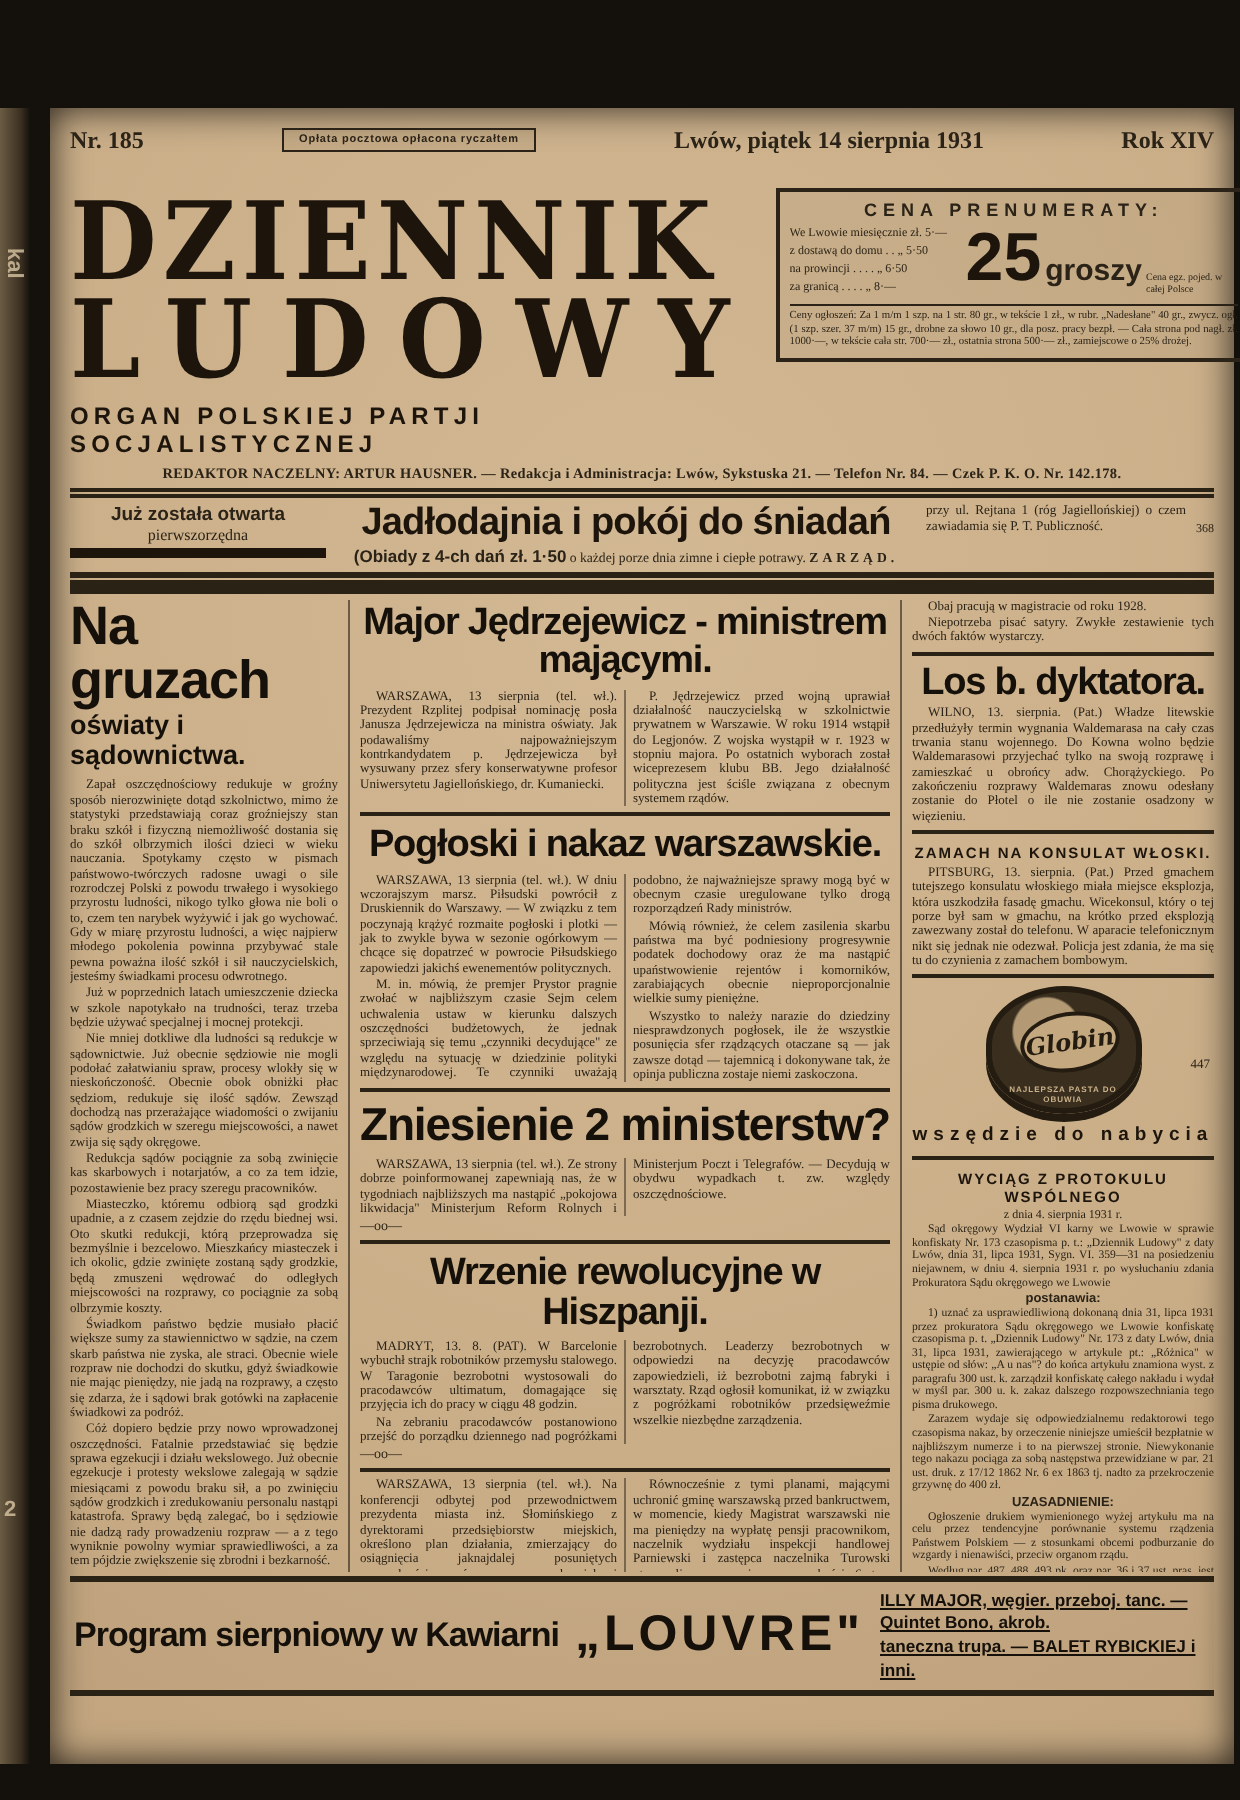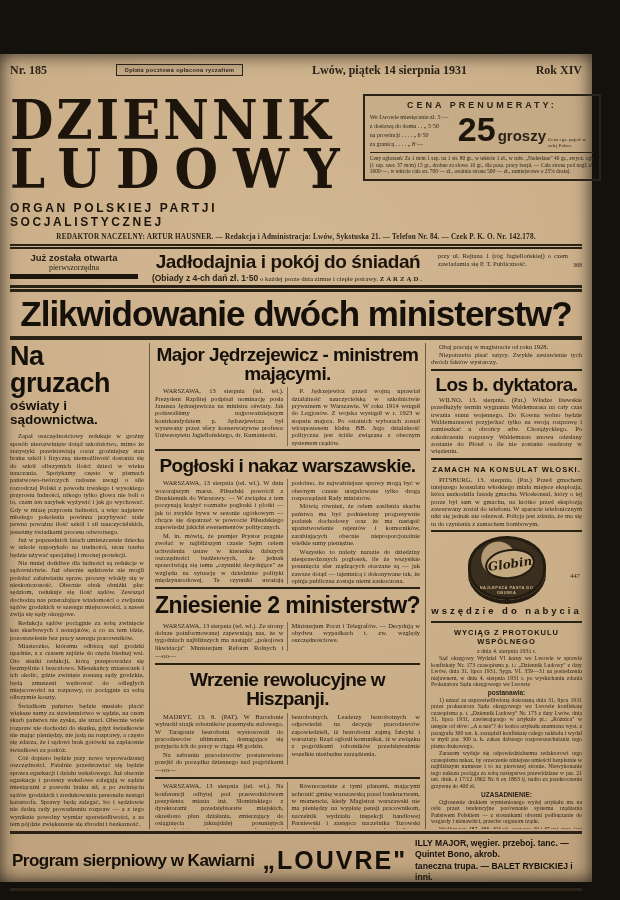--- a/index.html
+++ b/index.html
@@ -11,21 +11,21 @@
   *{box-sizing:border-box;margin:0;padding:0;}
   html,body{width:620px;height:900px;}
   body{background:#14110d;font-family:"Liberation Serif",serif;color:var(--ink);overflow:hidden;position:relative;}
   .canvas{position:absolute;inset:0;}
   
   .edge-strip{position:absolute;left:0;top:54px;width:15px;height:828px;background:linear-gradient(90deg,#6b5c44,#3a2f20 70%,#14110d);}
   .frag{position:absolute;color:#d9c6a4;font:700 11px "Liberation Sans",sans-serif;writing-mode:vertical-rl;opacity:.8;}
   .frag1{top:70px;left:1px;}
   .frag2{top:695px;left:2px;writing-mode:horizontal-tb;}
   
-  .paper{position:absolute;left:0;top:54px;width:592px;height:828px;
+  .paper{position:absolute;left:25px;top:54px;width:592px;height:828px;
     background:radial-gradient(120% 100% at 50% 30%, #d2b893 0%, #c9ad87 55%, #bd9f78 100%);
     box-shadow:0 0 18px rgba(0,0,0,.8) inset;
     padding:6px 10px 0 10px;}
   
   .hdr{display:flex;align-items:center;justify-content:space-between;height:20px;font:700 12px "Liberation Serif",serif;}
   .postal-box{border:1px solid var(--ink);font:700 5.5px/1.2 "Liberation Sans",sans-serif;padding:2px 8px;background:rgba(0,0,0,.04);letter-spacing:.4px;}
   
   .mast{display:flex;margin-top:14px;}
   .mast-left{width:365px;}
   .title1{font:900 50px/0.98 "DejaVu Serif",serif;letter-spacing:3px;color:var(--ink-dark);transform:scaleY(1.08);transform-origin:top left;}
@@ -87,21 +87,21 @@
   .tin-ring{position:absolute;left:0;right:0;bottom:2px;font:700 4px "Liberation Sans",sans-serif;color:#cbb28a;letter-spacing:.5px;}
   .globin-num{position:absolute;right:2px;top:46%;font:6.5px "Liberation Serif",serif;}
   .globin-tag{font:800 9.5px "Liberation Sans",sans-serif;letter-spacing:3px;margin-top:5px;color:var(--ink-dark);}
   .legal .bp{font-size:5.8px !important;}
   .legal-date{text-align:center;font:6px "Liberation Serif",serif;margin-bottom:1px;}
   .legal-label{text-align:center;font:700 6.5px "Liberation Sans",sans-serif;margin:1px 0;}
   
   .bottom-ad{display:flex;align-items:center;border-top:3px solid var(--rule);border-bottom:3px solid var(--rule);padding:4px 2px;margin-top:2px;background:rgba(0,0,0,.02);}
   .ba-left{font:800 17px/1 "Liberation Sans",sans-serif;letter-spacing:-0.5px;color:#16100a;white-space:nowrap;}
   .ba-brand{font:900 25px/1 "Liberation Sans",sans-serif;letter-spacing:2px;color:#16100a;margin:0 8px;white-space:nowrap;}
-  .ba-right{font:800 8.6px/1.35 "Liberation Sans",sans-serif;color:#16100a;}
+  .ba-right{font:800 8.6px/1.35 "Liberation Sans",sans-serif;color:#16100a;text-decoration:underline;}
 </style>
 </head>
 <body>
 
 <div class="canvas">
 
   <div class="edge-strip">
     <span class="frag frag1">kal</span>
     <span class="frag frag2">2</span>
   </div>
@@ -158,21 +158,20 @@
           <span class="ta-sign">ZARZĄD.</span>
         </div>
       </div>
       <div class="ta-right">
         <span>przy ul. Rejtana 1 (róg Jagiellońskiej) o czem zawiadamia się P. T. Publiczność.</span>
         <span class="ta-num">368</span>
       </div>
     </div>
     <div class="thick-rule"></div>
 
-    <div class="lead">Zlikwidowanie dwóch ministerstw?</div>
     <div class="lead-rule"></div>
 
     <div class="body">
 
       <div class="col-left tiny">
         <div class="h-left1">Na gruzach</div>
         <div class="h-left2">oświaty i sądownictwa.</div>
         <div>
             <p class="bp">Zapał oszczędnościowy redukuje w groźny sposób nierozwinięte dotąd szkolnictwo, mimo że statystyki przedstawiają coraz groźniejszy stan braku szkół i fizyczną niemożliwość dostania się do szkół olbrzymich ilości dzieci w wieku nauczania. Spotykamy często w pismach państwowo-twórczych radosne uwagi o sile rozrodczej Polski z powodu trwałego i wysokiego przyrostu ludności, nikogo tylko głowa nie boli o to, czem ten narybek wyżywić i jak go wychować. Gdy w miarę przyrostu ludności, a więc najpierw młodego pokolenia powinna przybywać stale pewna poważna ilość szkół i sił nauczycielskich, jesteśmy świadkami procesu odwrotnego.</p>
             <p class="bp">Już w poprzednich latach umieszczenie dziecka w szkole napotykało na trudności, teraz trzeba będzie używać specjalnej i mocnej protekcji.</p>

